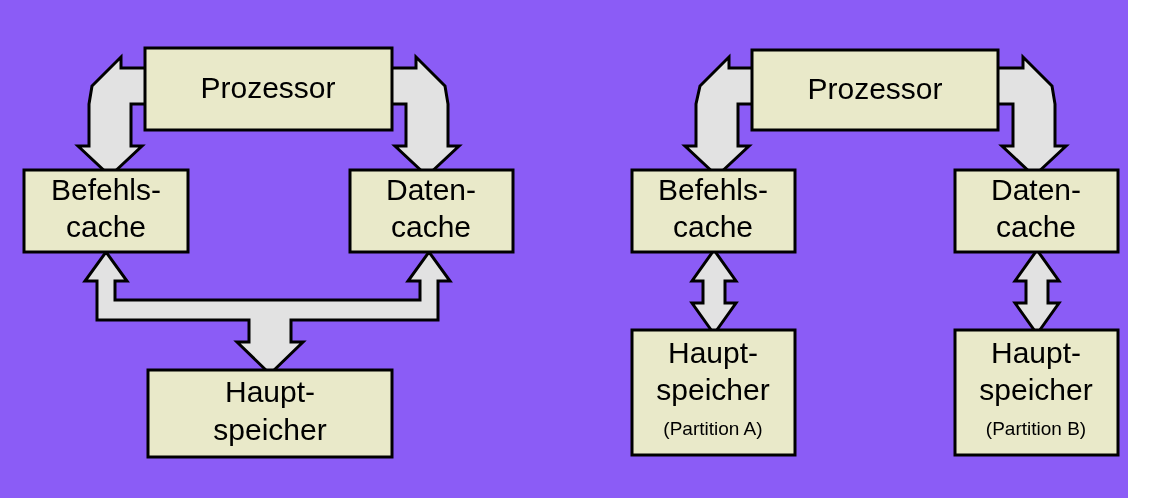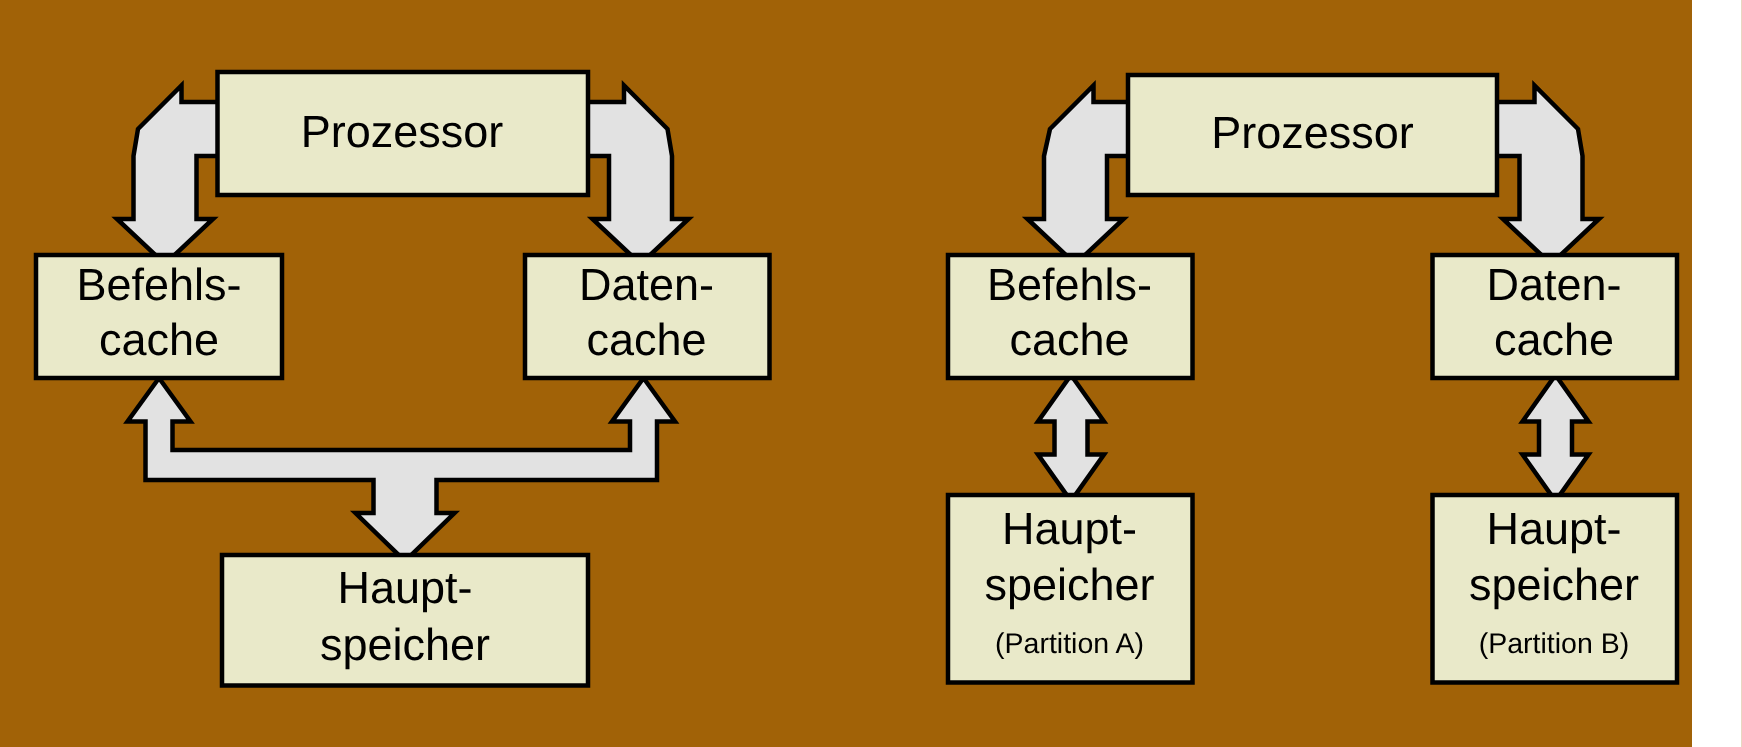--- a/index.html
+++ b/index.html
@@ -11,21 +11,21 @@
   body {
     width: 1161px;
     height: 498px;
     font-family: "Liberation Sans", sans-serif;
     overflow: hidden;
   }
   #diagram-root {
     position: relative;
     width: 1128px;
     height: 498px;
-    background: #a16207;
+    background: #8b5cf6;
   }
   svg.diagram-canvas {
     display: block;
     width: 1161px;
     height: 498px;
   }
   .node-box {
     fill: #e9e9c9;
     stroke: #000000;
     stroke-width: 3;

